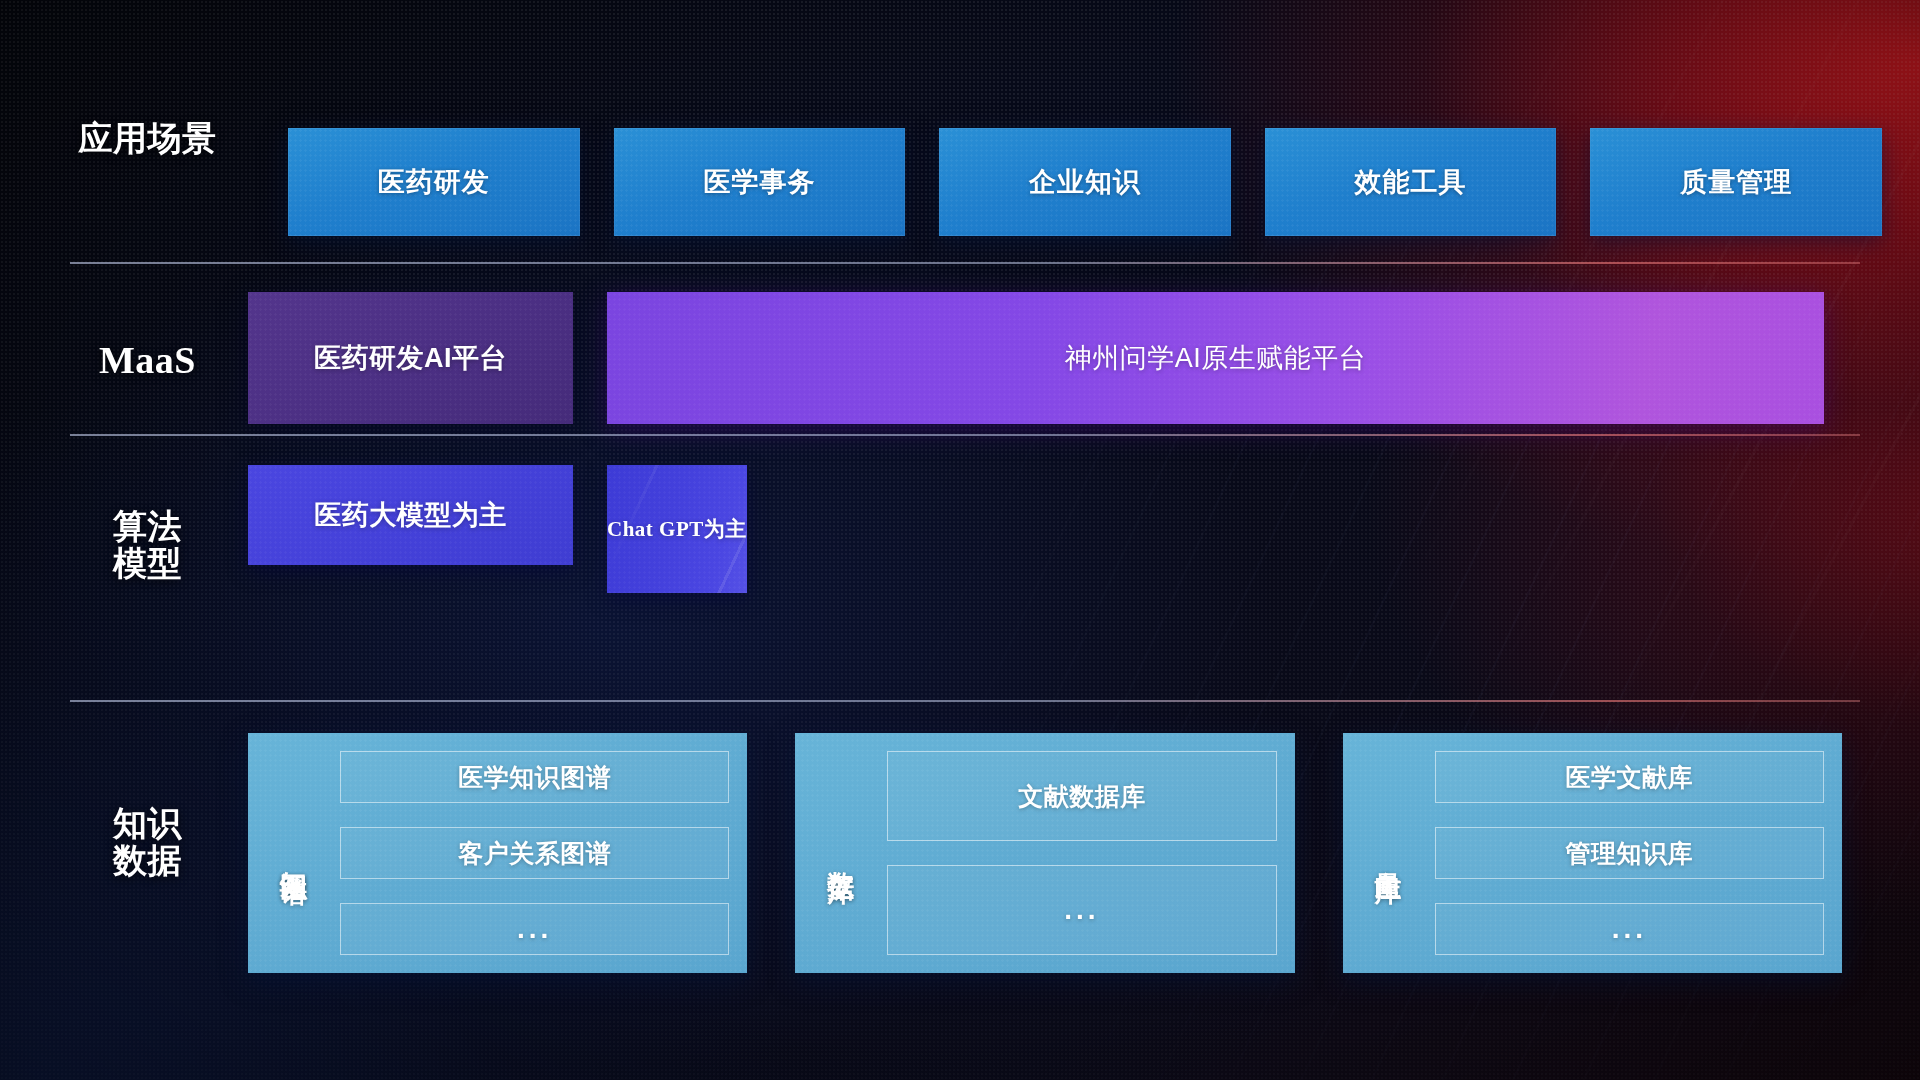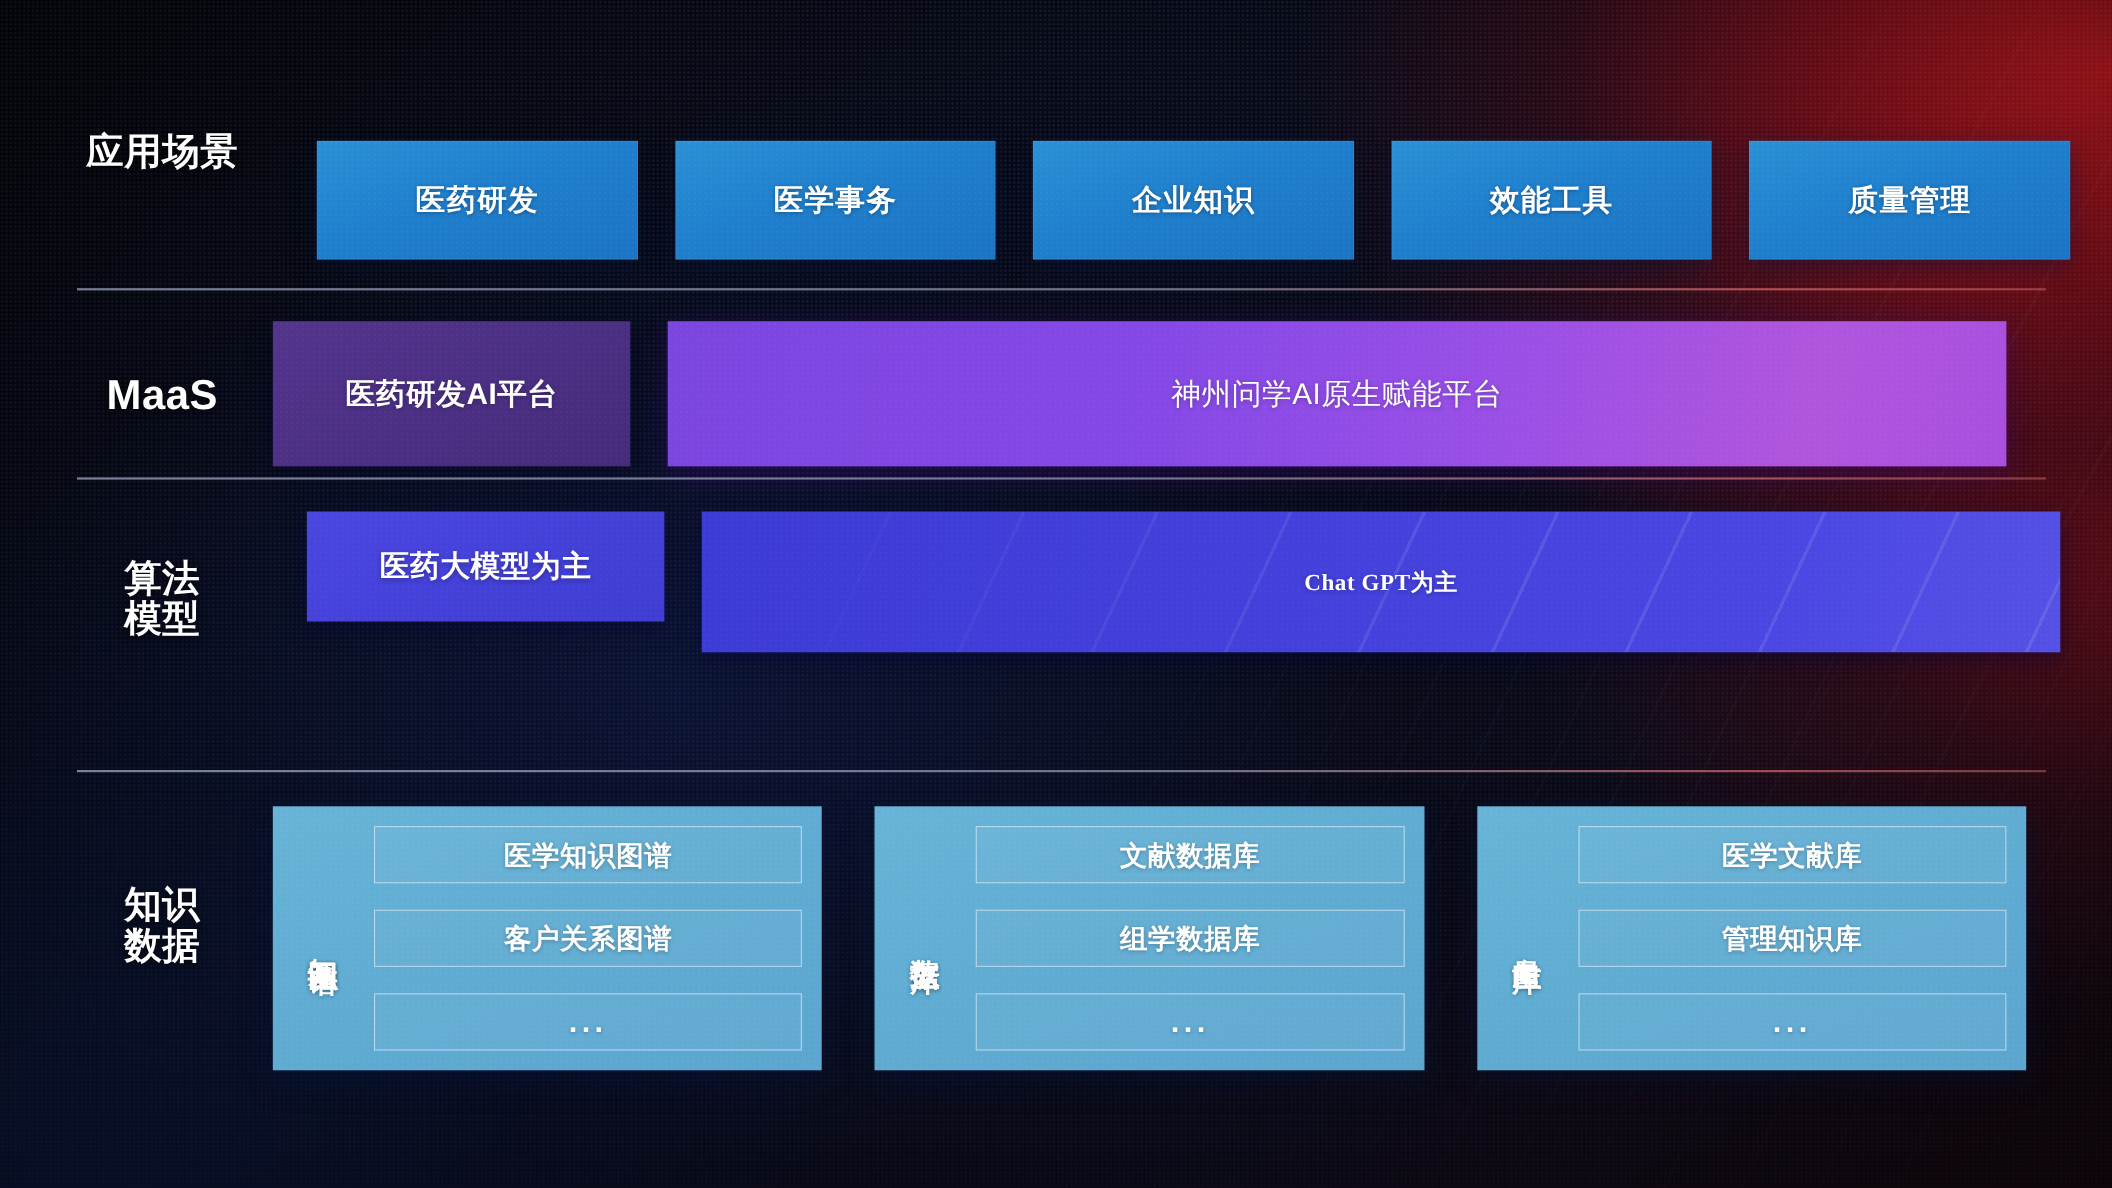--- a/index.html
+++ b/index.html
@@ -77,21 +77,21 @@
     flex:1;height:132px;display:flex;align-items:center;justify-content:center;
     background:linear-gradient(100deg,#7b45e0 0%,#8448e6 35%,#9a4fe6 62%,#b055dd 85%,#a94fe0 100%);
     color:#fff;font-size:27px;font-weight:normal;letter-spacing:.5px;
     box-shadow:0 6px 26px rgba(60,0,120,.45);position:relative;overflow:hidden;}
   .maas-left::after,.maas-right::after{content:"";position:absolute;inset:0;
     background-image:radial-gradient(rgba(255,255,255,.12) 1px,transparent 1.2px);
     background-size:5px 5px;opacity:.32;}
   .maas-left span,.maas-right span{position:relative;z-index:2;text-shadow:0 1px 5px rgba(0,0,0,.3);}
 
   
-  .algo-wrap{position:absolute;left:248px;top:465px;width:1594px;display:flex;flex-direction:column;gap:20px;margin-left:31px;}
+  .algo-wrap{position:absolute;left:248px;top:465px;width:1594px;display:flex;gap:20px;}
   .algo-line{display:flex;gap:34px;}
   .algo-left{
     width:325px;height:100px;display:flex;align-items:center;justify-content:center;
     background:linear-gradient(150deg,#4a46e0 0%,#4340d8 60%,#3f3dd2 100%);
     color:#fff;font-size:27px;font-weight:bold;letter-spacing:.5px;
     box-shadow:0 6px 20px rgba(0,0,60,.45);position:relative;overflow:hidden;}
   .algo-right{
     flex:1;height:128px;display:flex;align-items:center;justify-content:center;
     background:linear-gradient(105deg,#3d3bd6 0%,#4340dc 45%,#4a46e2 78%,#5551e6 100%);
     color:#fff;font-size:21px;font-weight:bold;letter-spacing:.5px;
@@ -162,21 +162,21 @@
     <div class="scene-box">
       <span>效能工具</span>
       </div>
     <div class="scene-box">
       <span>质量管理</span>
       </div>
   </div>
 
   <div class="divider" style="top:262px;"></div>
 
-  <div class="rowlabel" style="top:340px;font-size:38px;">
+  <div class="rowlabel" style="top:340px;font-size:38px;font-family:Liberation Serif, serif;">
     <div>MaaS</div>
   </div>
   <div class="maas-wrap">
     <div class="maas-left">
       <span>医药研发AI平台</span>
       </div>
     <div class="maas-right">
       <span>神州问学AI原生赋能平台</span>
       </div>
   </div>
@@ -213,21 +213,20 @@
         <div class="kn-item">医学知识图谱</div>
         <div class="kn-item">客户关系图谱</div>
         <div class="kn-item dots">...</div>
       </div>
     </div>
 
     <div class="kn-card">
       <div class="kn-title">数据库</div>
       <div class="kn-items">
         <div class="kn-item">文献数据库</div>
-        <div class="kn-item">组学数据库</div>
         <div class="kn-item dots">...</div>
       </div>
     </div>
 
     <div class="kn-card">
       <div class="kn-title">向量库</div>
       <div class="kn-items">
         <div class="kn-item">医学文献库</div>
         <div class="kn-item">管理知识库</div>
         <div class="kn-item dots">...</div>

